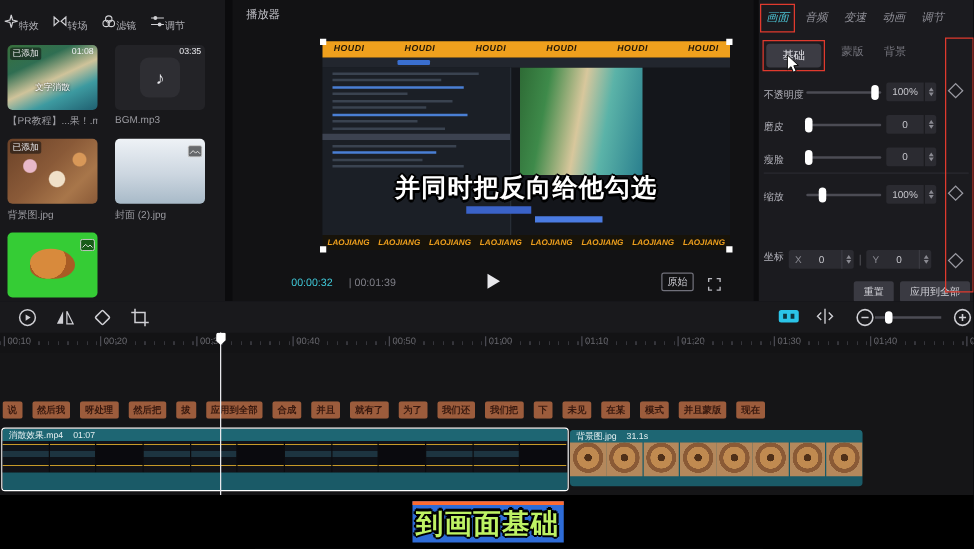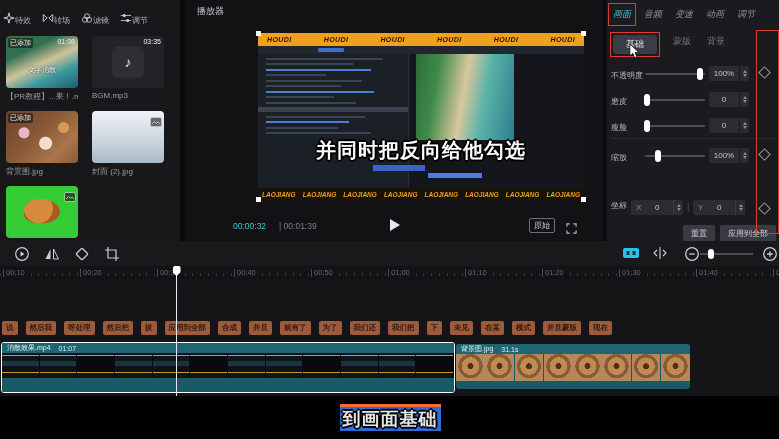--- a/index.html
+++ b/index.html
@@ -127,21 +127,21 @@
   .dfilm{position:absolute;left:0;right:0;top:10px;height:27px;display:flex;}
   .dframe{flex:1;margin-right:.5px;
     background:radial-gradient(circle at 50% 45%,#503018 0 14%,#c08a50 15% 42%,#8a5a36 43% 58%,#b4885c 59% 100%);}
   .playhead{position:absolute;left:176px;top:25px;width:1px;height:130px;background:#e8e8ec;z-index:6;}
   .ph-handle{position:absolute;left:-3.5px;top:0;width:8px;height:10px;background:#fff;border-radius:2px;
     clip-path:polygon(0 0,100% 0,100% 62%,50% 100%,0 62%);}
 
   
   .caption-band{position:absolute;left:0;top:396px;width:779px;height:43px;background:#000;display:flex;align-items:center;justify-content:center;}
   .cap-n{font-size:22px;font-weight:bold;color:#fff;letter-spacing:1px;}
-  .cap-h{font-size:18px;font-weight:bold;color:#e5e5e5;letter-spacing:1px;background:#2e6cd8;border-top:3px solid #ff6b2f;padding:0 3px;margin-left:1px;text-align:center;}
+  .cap-h{font-size:22px;font-weight:bold;color:#bef264;letter-spacing:1px;background:#2e6cd8;border-top:3px solid #ff6b2f;padding:0 3px;margin-left:1px;text-align:center;}
 </style>
 </head>
 <body>
 
 <div class="app">
 
   <section class="media-panel">
     <div class="media-toolbar" id="mediaToolbar">
         <div class="tool-item">
           <span><svg viewBox="0 0 14 14">

